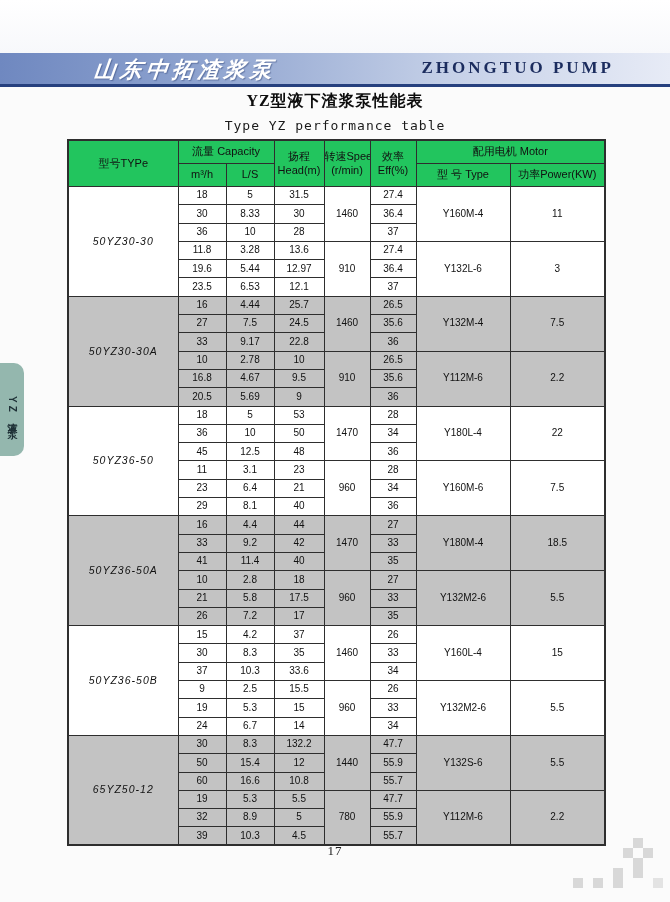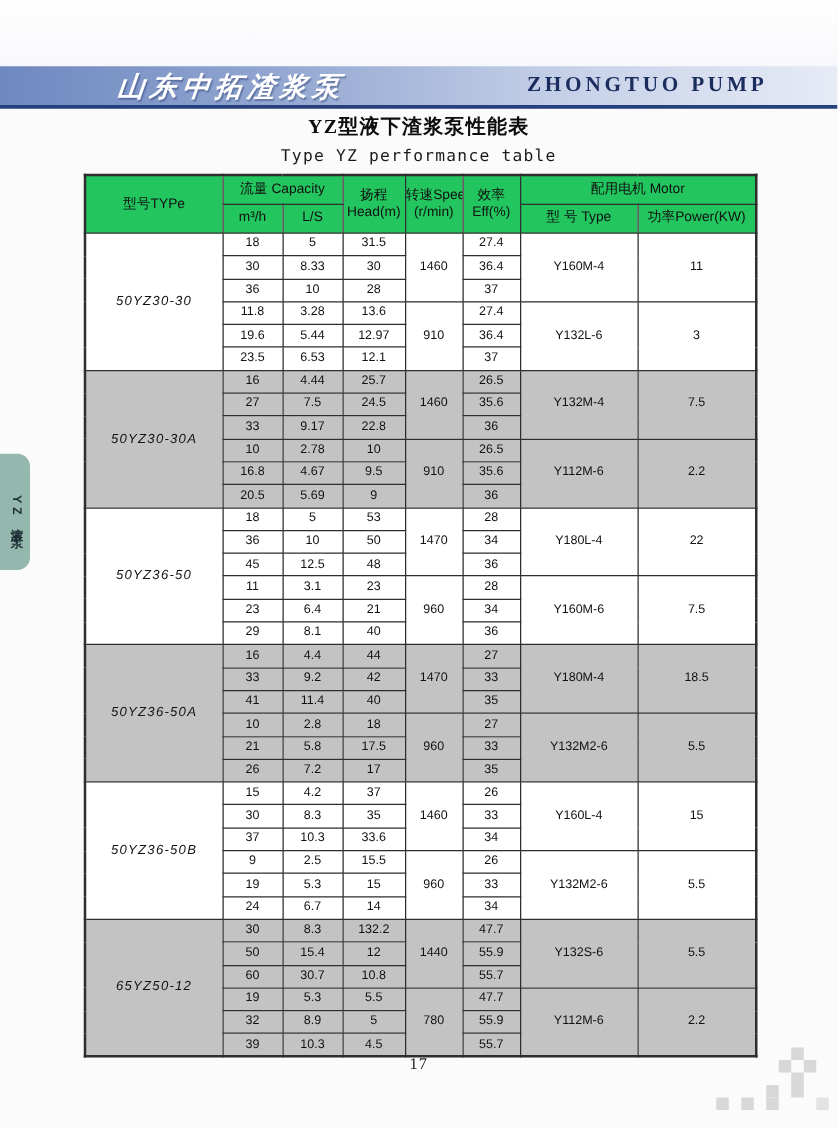--- a/index.html
+++ b/index.html
@@ -382,21 +382,21 @@
             <td rowspan="3">5.5</td>
           </tr>
           <tr class="shaded">
             <td>50</td>
             <td>15.4</td>
             <td>12</td>
             <td>55.9</td>
           </tr>
           <tr class="shaded">
             <td>60</td>
-            <td>30.7</td>
+            <td>16.6</td>
             <td>10.8</td>
             <td>55.7</td>
           </tr>
           <tr class="shaded">
             <td>19</td>
             <td>5.3</td>
             <td>5.5</td>
             <td rowspan="3">780</td>
             <td>47.7</td>
             <td rowspan="3">Y112M-6</td>

